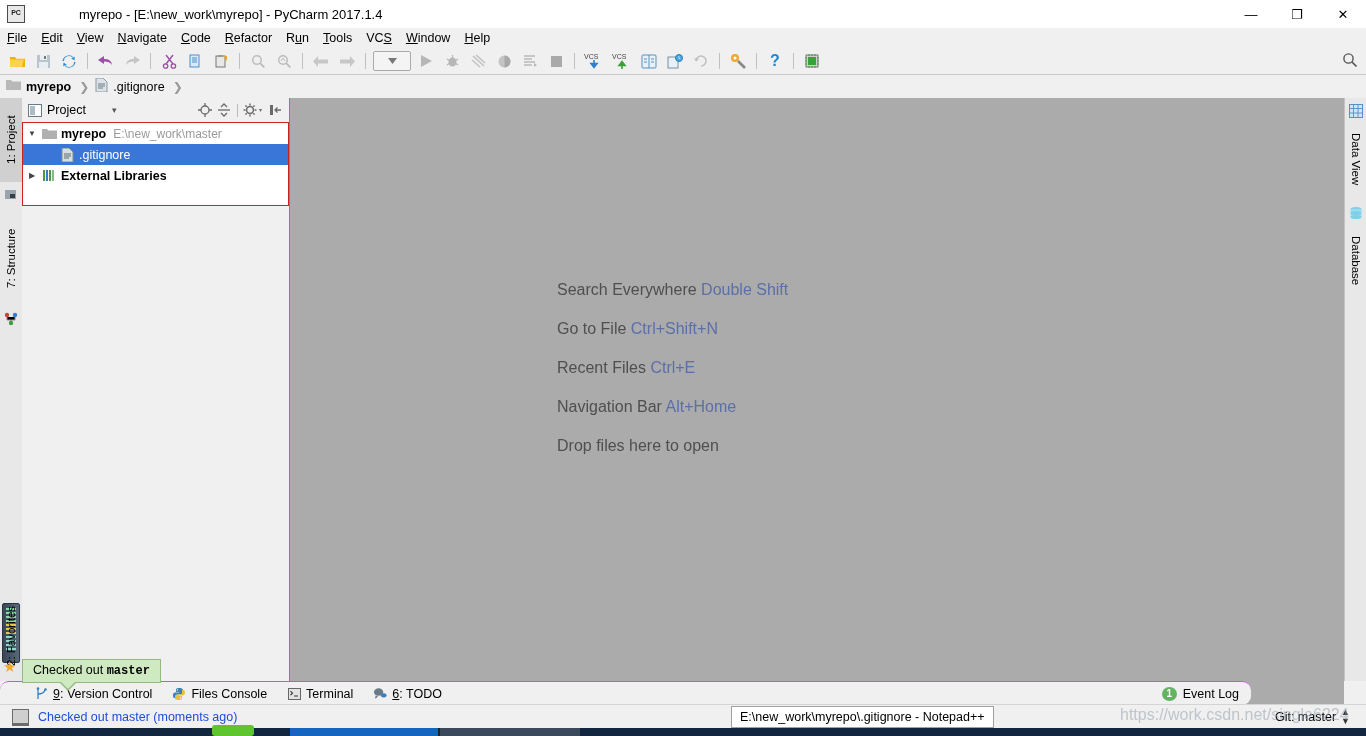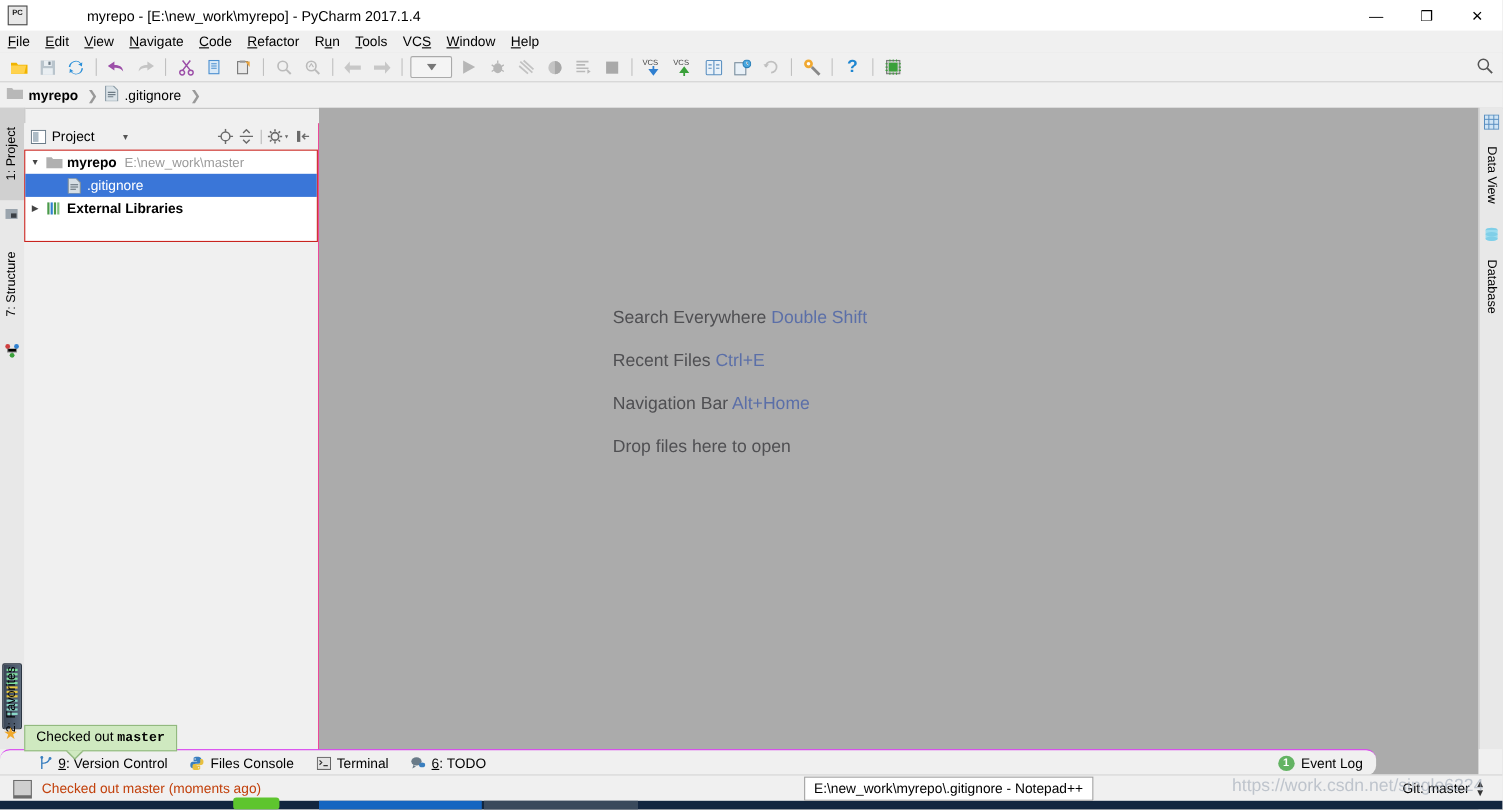--- a/index.html
+++ b/index.html
@@ -105,21 +105,21 @@
     display: flex; align-items: center; justify-content: center;
     white-space: nowrap;
   }
   .vtab.sel { background: #d0d0d0; }
   .vicon {
     position: absolute; left: 4px; width: 14px; height: 14px;
   }
 
   
   .project-panel {
-    position: absolute; left: 22px; top: 112px; width: 267px; height: 583px;
+    position: absolute; left: 22px; top: 98px; width: 267px; height: 583px;
     background: #f0f0f0; border-right: 6px solid #ec4899;
   }
   .panel-header {
     height: 24px; display: flex; align-items: center;
     background: #f0f0f0;
   }
   .panel-title { font-size: 12.5px; color: #000; margin-left: 5px; }
   .panel-caret { margin-left: 26px; color: #555; font-size: 9px; }
   .panel-tools {
     margin-left: auto; display: flex; align-items: center; padding-right: 4px;
@@ -196,21 +196,21 @@
   .statusbar {
     position: absolute; left: 0; top: 704px; width: 1366px; height: 24px;
     background: #f0f0f0; border-top: 1px solid #d4d4d4;
     display: flex; align-items: center;
   }
   .sb-icon {
     width: 15px; height: 13px; border: 1px solid #6b6b6b; background: #cfcfcf;
     margin-left: 12px; margin-right: 9px;
     border-bottom-width: 3px;
   }
-  .sb-text { font-size: 12.5px; color: #c2410c; }
+  .sb-text { font-size: 12.5px; color: #1d4ed8; }
   .sb-right {
     position: absolute; right: 16px; display: flex; align-items: center;
     font-size: 12.5px; color: #000;
   }
   .sb-spin { margin-left: 5px; font-size: 9px; line-height: 9px; color:#333;}
 
   
   .taskbar {
     position: absolute; left: 0; top: 728px; width: 1366px; height: 8px;
     background: #12263f;
@@ -655,20 +655,24 @@
     <div class="tree-below"></div>
   </div>
 
   <div class="editor">
     <div class="hints">
       <div>
         <span>Search Everywhere</span>
         <span class="key">Double Shift</span>
       </div>
       <div>
+        <span>Go to File</span>
+        <span class="key">Ctrl+Shift+N</span>
+      </div>
+      <div>
         <span>Recent Files</span>
         <span class="key">Ctrl+E</span>
       </div>
       <div>
         <span>Navigation Bar</span>
         <span class="key">Alt+Home</span>
       </div>
       <div>
         <span>Drop files here to open</span>
       </div>

